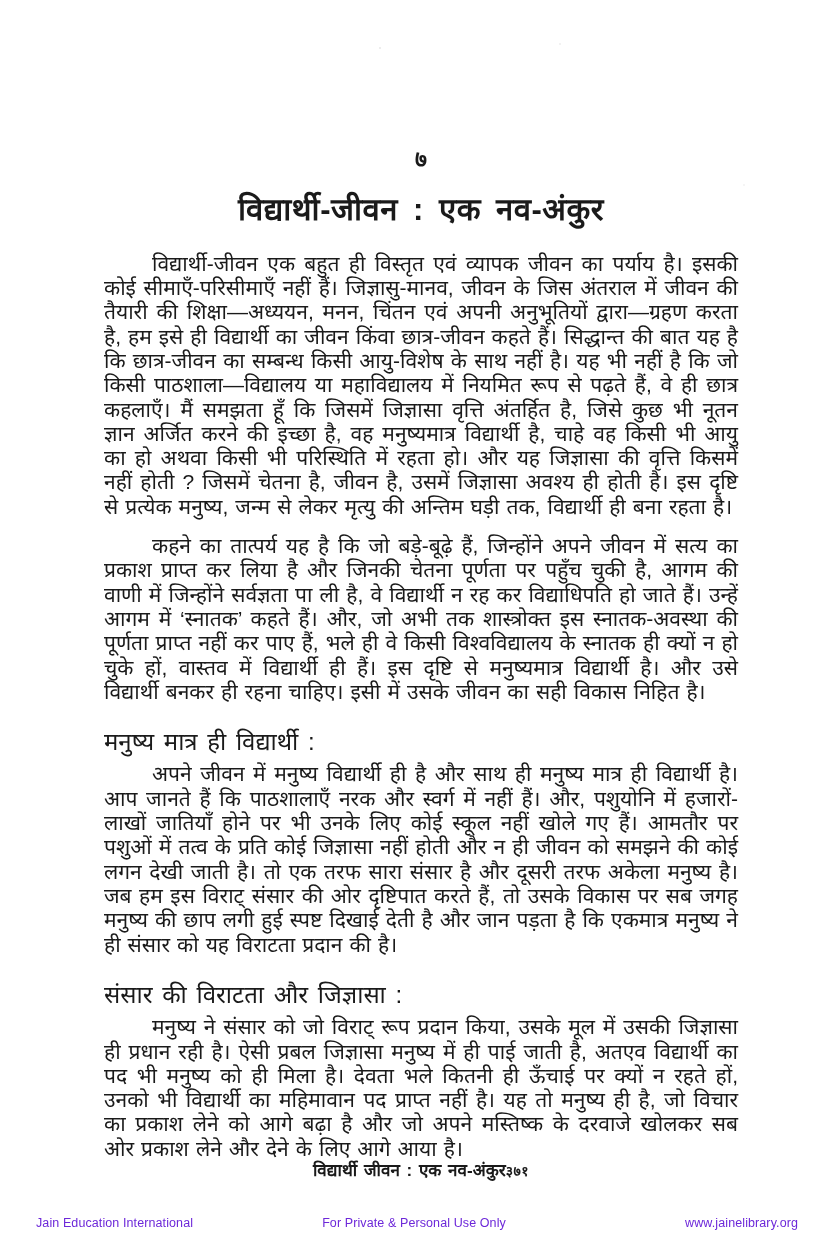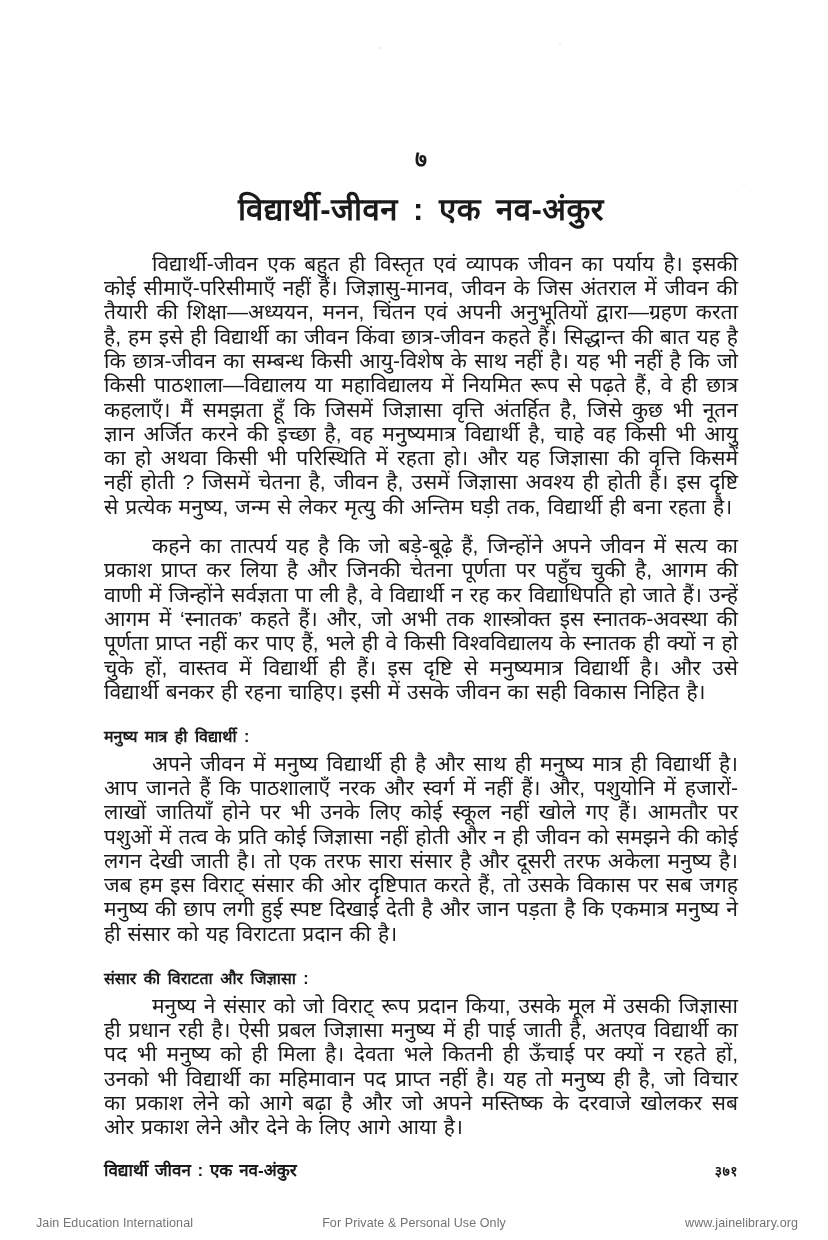--- a/index.html
+++ b/index.html
@@ -74,58 +74,58 @@
     word-spacing: 1.2px;
     font-weight: 500;
   }
 
   p.para + p.para {
     margin-top: 15px;
   }
 
   h2.subhead {
     margin: 22px 0 2px 0;
-    font-size: 16px;
-    font-weight: 700;
+    font-size: 24px;
+    font-weight: 400;
     text-align: left;
     line-height: 1.35;
     word-spacing: 3px;
   }
 
   .para-group-2 { margin-top: 4px; }
   .para-group-3 { margin-top: 4px; }
 
   .running-footer {
     position: absolute;
     left: 104px;
     right: 90px;
     top: 1158px;
     display: flex;
     align-items: baseline;
-    justify-content: space-between;
+    justify-content: center;
     font-size: 17px;
     font-weight: 700;
     word-spacing: 2px;
   }
 
   .running-footer .page-no {
     font-size: 14px;
     font-weight: 700;
     letter-spacing: 0.5px;
   }
 
   .watermark-bar {
     position: absolute;
     left: 0;
     right: 0;
     top: 1206px;
     height: 34px;
     display: flex;
     align-items: center;
-    color: #737373;
+    color: #6d28d9;
     font-size: 12.5px;
     font-family: "Liberation Sans", "DejaVu Sans", sans-serif;
     letter-spacing: 0.1px;
   }
 
   .watermark-bar .wm-left {
     position: absolute;
     left: 36px;
   }
   .watermark-bar .wm-center {

